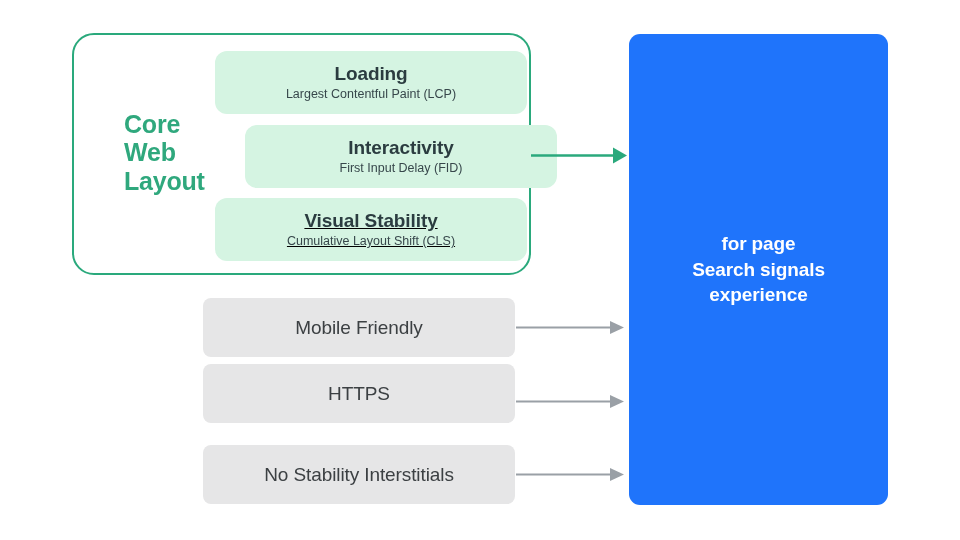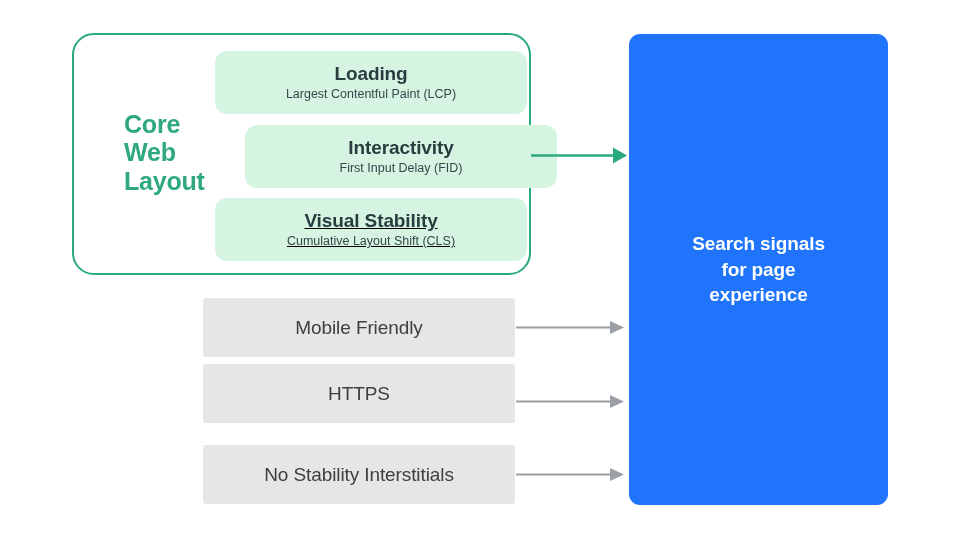--- a/index.html
+++ b/index.html
@@ -85,21 +85,21 @@
     letter-spacing: 0px;
   }
 
   
   .pill-gray {
     position: absolute;
     left: 203px;
     width: 312px;
     height: 59px;
     background: #e6e6e7;
-    border-radius: 3px;
+    border-radius: 8px;
     display: flex;
     align-items: center;
     justify-content: center;
     text-align: center;
   }
   .pill-gray.g1 { top: 298px; }
   .pill-gray.g2 { top: 364px; }
   .pill-gray.g3 { top: 445px; }
 
   .gray-label {
@@ -176,22 +176,22 @@
   <div class="pill-gray g2">
     <div class="gray-label">HTTPS</div>
   </div>
 
   <div class="pill-gray g3">
     <div class="gray-label">No Stability Interstitials</div>
   </div>
 
   <div class="blue-panel">
     <div class="blue-text">
+      <div>for page</div>
       <div>Search signals</div>
-      <div>for page</div>
       <div>experience</div>
     </div>
   </div>
 
   <svg id="arrows" viewBox="0 0 960 540">
 
     <g>
       <line x1="531" y1="155.5" x2="613" y2="155.5" stroke="#2aa97c" stroke-width="2.6"></line>
       <polygon points="613,147.5 627,155.5 613,163.5" fill="#2aa97c"></polygon>
     </g>

